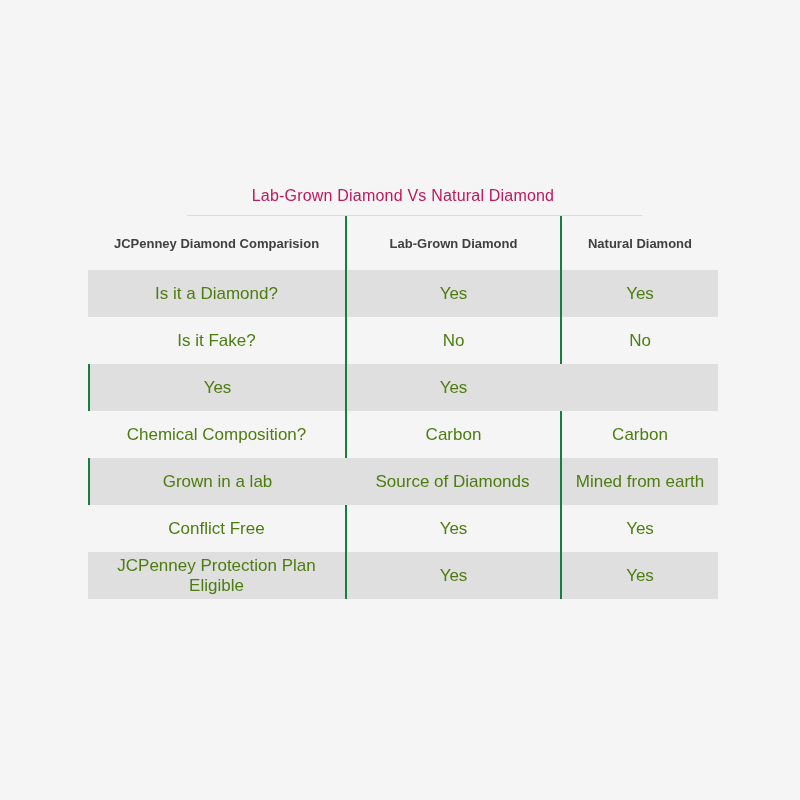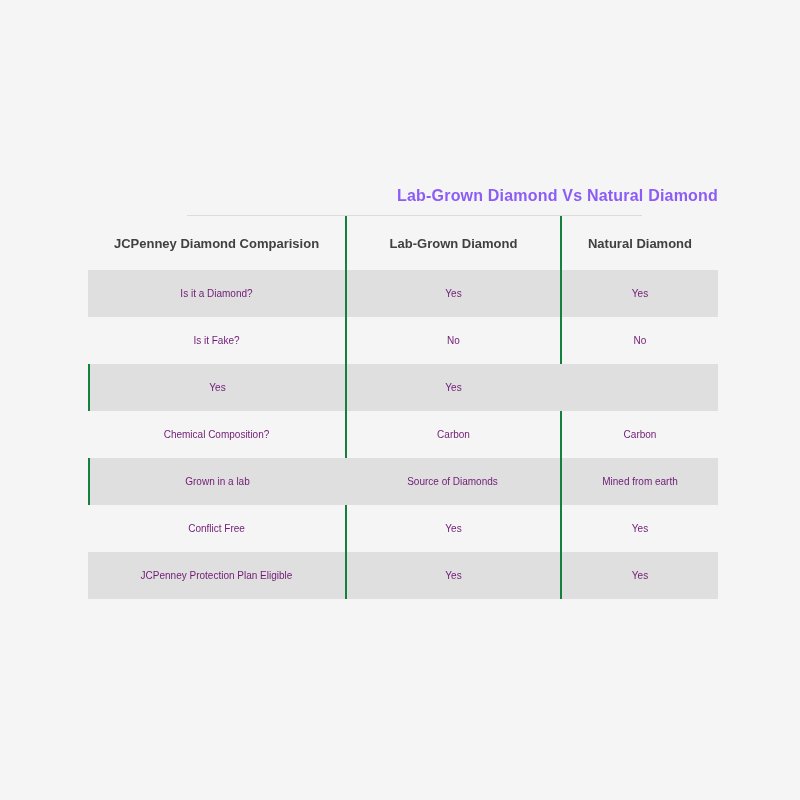--- a/index.html
+++ b/index.html
@@ -15,24 +15,24 @@
     background: #f5f5f5;
     overflow: hidden;
   }
   .content {
     position: absolute;
     left: 88px;
     top: 186px;
     width: 630px;
   }
   .page-title {
-    text-align: right;
+    text-align: center;
     font-size: 16px;
-    font-weight: bold;
-    color: #8b5cf6;
+    font-weight: normal;
+    color: #be185d;
     letter-spacing: 0.2px;
     line-height: 20px;
   }
   .title-underline {
     height: 1px;
     width: 455px;
     margin: 9px 0 0 99px;
     background: #dcdcdc;
   }
   .grid-row {
@@ -45,22 +45,22 @@
   .header-row .cell {
     font-weight: bold;
     font-size: 13px;
     color: #404040;
   }
   .cell {
     display: flex;
     align-items: center;
     justify-content: center;
     text-align: center;
-    font-size: 10px;
-    color: #701a75;
+    font-size: 17px;
+    color: #4d7c0f;
     height: 100%;
     box-sizing: border-box;
   }
   .cell.divided {
     border-left: 2px solid #15803d;
   }
   .data-row {
     height: 47px;
   }
   .data-row.shaded {

